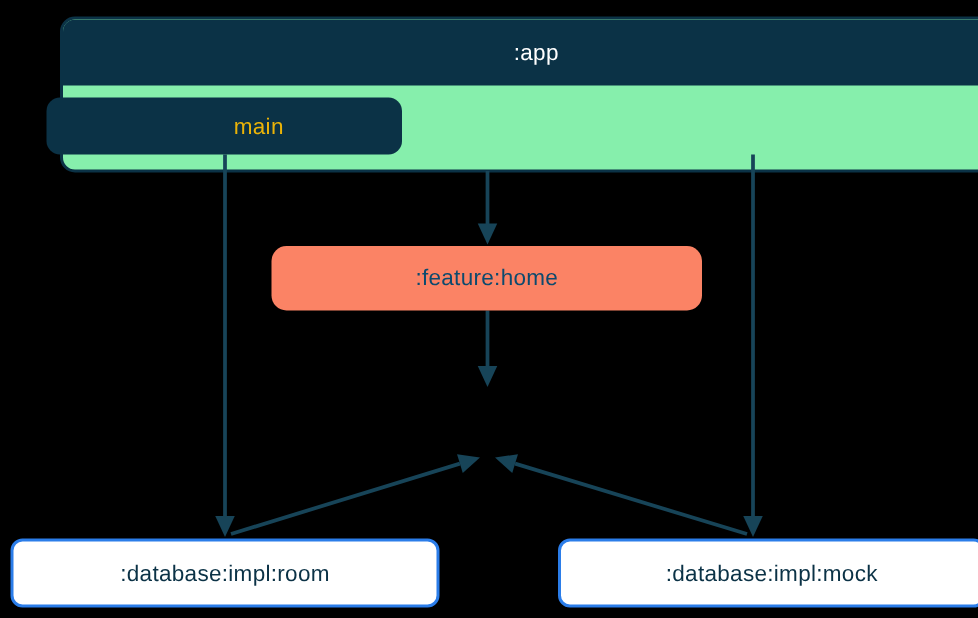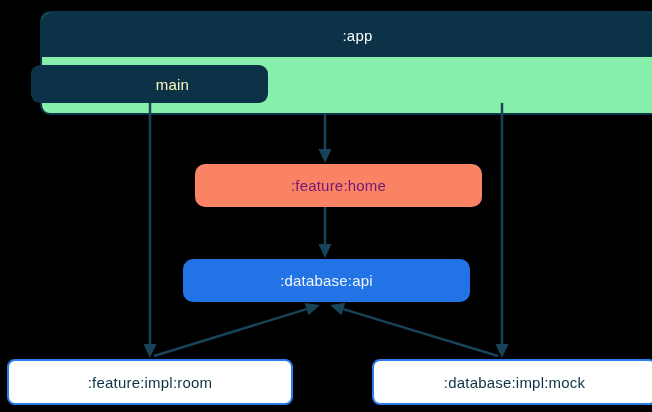--- a/index.html
+++ b/index.html
@@ -38,29 +38,29 @@
     display: flex;
     align-items: center;
     justify-content: center;
     font-size: 15px;
     font-weight: 500;
     letter-spacing: 0.2px;
     box-sizing: border-box;
   }
   .node-main {
     left: 31px; top: 65px; width: 237px; height: 38px;
-    background: #0B3246; color: #fef9c3; border-radius: 9px; padding-left: 46px;
+    background: #0B3246; color: #eab308; border-radius: 9px; padding-left: 46px;
   }
   .node-androidtest {
     left: 382px; top: 65px; width: 240px; height: 38px;
     background: #04DC8C; color: #0B3246; border-radius: 9px;
   }
   .node-feature-home {
-    left: 195px; top: 164px; width: 287px; height: 43px;
-    background: #FB8365; color: #701a75; border-radius: 10px;
+    left: 181px; top: 164px; width: 287px; height: 43px;
+    background: #FB8365; color: #0c4a6e; border-radius: 10px;
   }
   .node-database-api {
     left: 183px; top: 259px; width: 287px; height: 43px;
     background: #2173E6; color: #F2F6FD; border-radius: 10px;
   }
   .node-database-impl-room {
     left: 7px; top: 359px; width: 286px; height: 46px;
     background: #ffffff; color: #0B3246;
     border: 2px solid #2B7DE9; border-radius: 8px;
   }
@@ -120,23 +120,20 @@
     </g>
   </svg>
 
   <div class="node node-main">
     <span>main</span>
   </div>
 
   <div class="node node-feature-home">
     <span>:feature:home</span>
   </div>
-  <div class="node node-database-api">
-    <span>:database:api</span>
-  </div>
   <div class="node node-database-impl-room">
-    <span>:feature:impl:room</span>
+    <span>:database:impl:room</span>
   </div>
   <div class="node node-database-impl-mock">
     <span>:database:impl:mock</span>
   </div>
 
 </div>
 
 </body></html>

